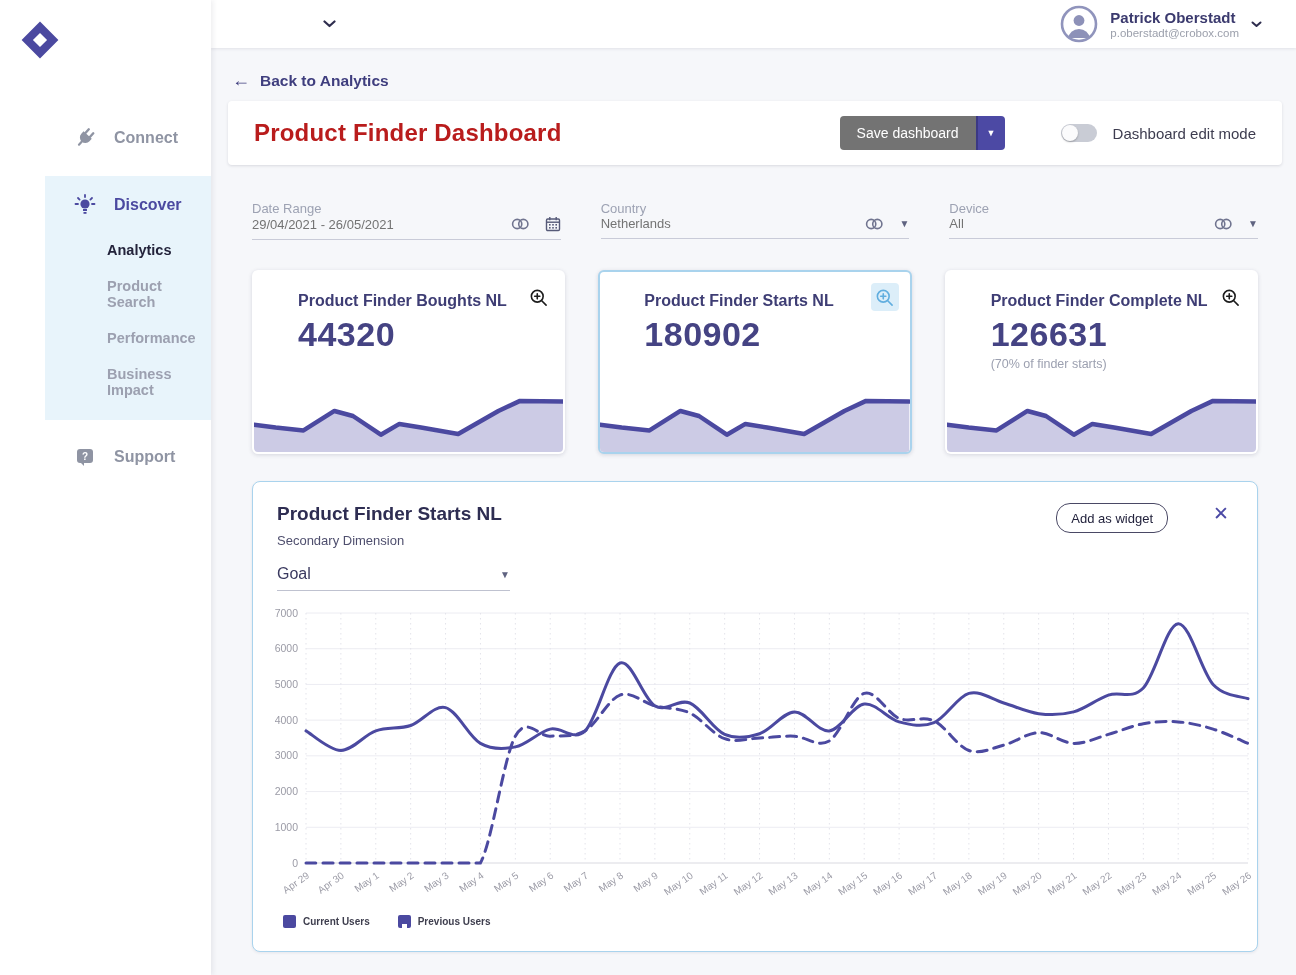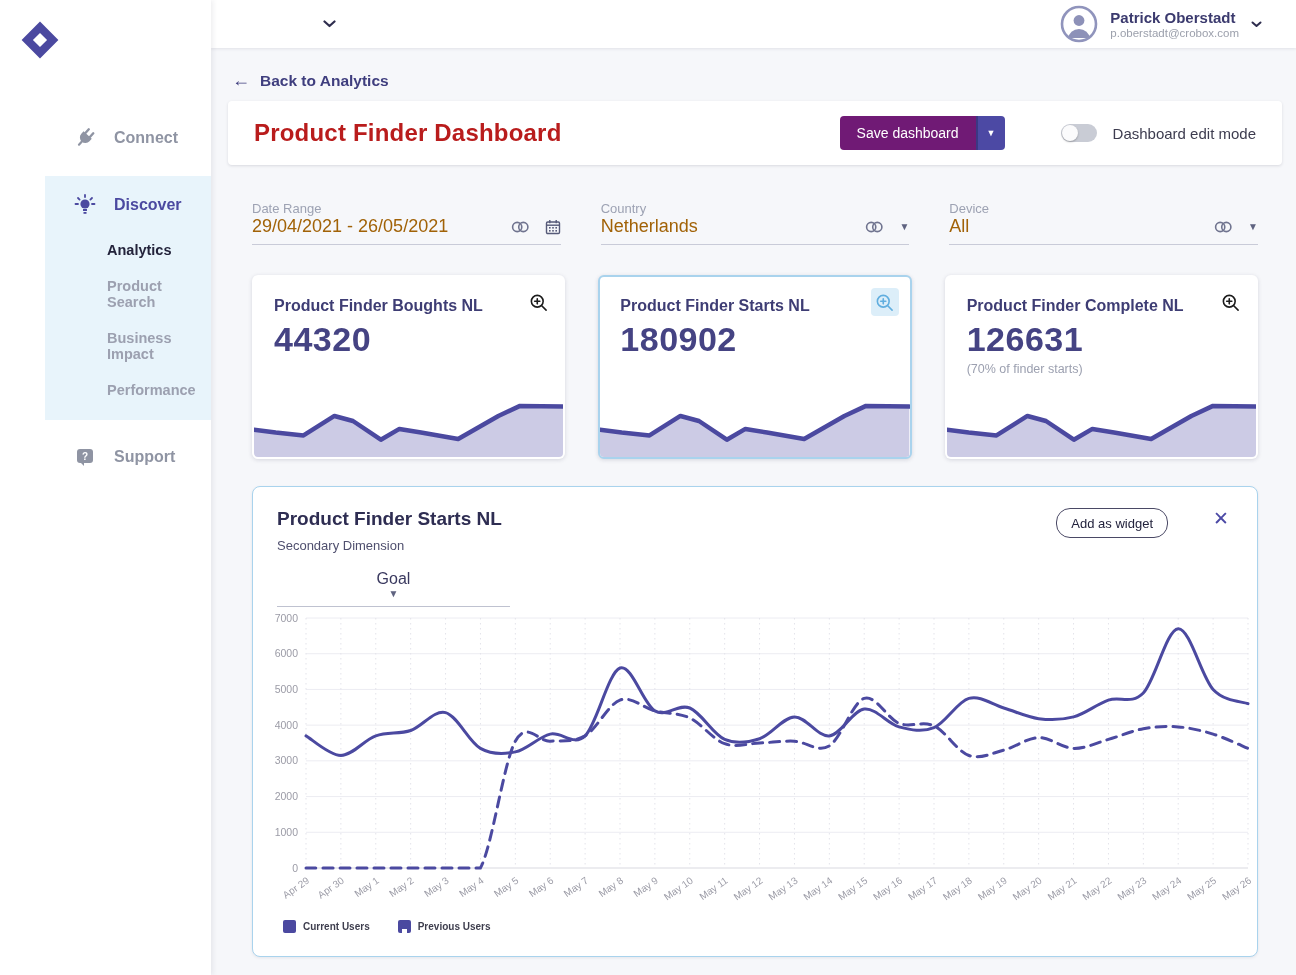--- a/index.html
+++ b/index.html
@@ -31,59 +31,59 @@
   
   .content { position:absolute; left:228px; top:48px; width:1054px; }
   .back-link { display:flex; align-items:center; gap:10px; margin:22px 0 10px 4px;
                color:#3F3E7E; font-weight:bold; font-size:15.5px; cursor:pointer; }
   .back-arrow { font-size:18px; font-weight:normal; }
 
   .header-card { background:#fff; border-radius:4px; box-shadow:0 1px 3px rgba(27,27,43,.13);
                  height:64px; display:flex; align-items:center; padding:0 26px; }
   .page-title { font-size:24px; font-weight:bold; color:#b91c1c; flex:1; letter-spacing:.2px; }
   .save-split { display:flex; border-radius:4px; overflow:hidden; height:34px; cursor:pointer; }
-  .save-main { background:#701a75; color:#fff; font-size:14px; padding:0 17px; display:flex; align-items:center; }
+  .save-main { background:#737373; color:#fff; font-size:14px; padding:0 17px; display:flex; align-items:center; }
   .save-caret { background:#4C49A4; border-left:2px solid #3B3884; width:29px; display:flex;
                 align-items:center; justify-content:center; color:#fff; font-size:9px; }
   .toggle { margin-left:56px; width:36px; height:18px; background:#C9CCD5; border-radius:9px;
             position:relative; cursor:pointer; flex-shrink:0; }
   .toggle .knob { position:absolute; left:1px; top:1px; width:16px; height:16px; border-radius:50%;
                   background:#FBFBFC; box-shadow:0 1px 2px rgba(0,0,0,.25); }
   .edit-label { margin-left:16px; font-size:15px; color:#3D3C4F; }
 
   
   .filters { display:flex; gap:40px; margin:36px 24px 0 24px; }
   .filter { flex:1; }
   .f-label { font-size:13px; color:#9DA2B3; margin-bottom:0; }
   .f-control { display:flex; align-items:center; border-bottom:1px solid #C9CBD8; padding-bottom:7px; cursor:pointer; }
-  .f-value { font-size:18px; color:#a16207; flex:1; }
+  .f-value { font-size:13px; color:#737373; flex:1; }
   .f-icons { display:flex; align-items:center; gap:15px; }
   .caret { color:#5F6380; font-size:10px; }
 
   
   .cards { display:flex; gap:33px; margin:30px 24px 0; }
   .card { flex:1; position:relative; background:#fff; border-radius:6px; height:184px;
-          box-shadow:0 1px 4px rgba(30,30,60,.15); overflow:hidden; border:2px solid transparent; cursor:pointer; }
+          box-shadow:0 1px 4px rgba(30,30,60,.15); overflow:hidden; border:2px solid transparent; cursor:pointer;padding-left:24px; }
   .card.selected { border-color:#A9D3ED; }
   .card-title { padding:20px 40px 0 20px; font-size:16px; font-weight:bold; color:#3E3D74; }
   .card-value { padding:5px 20px 0; font-size:34px; font-weight:bold; color:#454383; letter-spacing:.5px; }
   .card-sub { padding:3px 20px 0; font-size:12.5px; color:#9CA0B0; min-height:16px; }
   .zoom-btn { position:absolute; top:11px; right:11px; width:28px; height:28px; display:flex;
               align-items:center; justify-content:center; border-radius:4px; color:#1C1C1C; cursor:pointer; }
   .card.selected .zoom-btn { background:#DCEEF9; color:#61AEDF; }
   .spark { position:absolute; left:0; right:0; bottom:0; height:72px; }
   .spark svg { width:100%; height:100%; display:block; }
 
   
   .panel { margin:27px 24px 0; background:#fff; border:1px solid #A9D3ED; border-radius:8px;
            height:471px; position:relative; box-shadow:0 1px 3px rgba(30,30,60,.08); }
   .p-title { padding:21px 0 0 24px; font-size:19px; font-weight:bold; color:#2E2D52; }
   .p-sub { padding:8px 0 0 24px; font-size:13px; color:#4F4F6E; }
   .dim-select { margin:17px 13px 0 24px; width:233px; display:flex; align-items:center;
-                border-bottom:1px solid #BFC2D0; padding-bottom:7px; cursor:pointer;flex-direction:column; }
+                border-bottom:1px solid #BFC2D0; padding-bottom:7px; cursor:pointer; }
   .dim-value { font-size:16px; color:#3A395F; flex:1; }
   .add-widget { position:absolute; top:21px; right:89px; height:30px; padding:0 14px;
                 border:1px solid #4A4965; border-radius:14px; background:#fff; font-size:13px;
                 color:#22223C; display:flex; align-items:center; cursor:pointer; }
   .close-x { position:absolute; top:20px; right:28px; font-size:19px; color:#4B49A5; cursor:pointer; }
   .chart-wrap { position:absolute; left:13px; top:124px; }
   .legend { position:absolute; left:30px; top:433px; display:flex; gap:28px; }
   .legend-item { display:flex; align-items:center; gap:7px; cursor:pointer; }
   .swatch { width:13px; height:13px; background:#4B49A0; border-radius:2px; position:relative; }
   .swatch .notch { position:absolute; bottom:0; left:4px; width:5px; height:4px; background:#fff; }
@@ -126,22 +126,22 @@
             </g>
             <circle cx="12" cy="11" r="4.6" fill="#4B49A0"></circle>
             <rect x="10" y="16" width="4" height="2" fill="#4B49A0"></rect>
             <rect x="10.5" y="19" width="3" height="1.8" fill="#4B49A0"></rect>
           </svg>
         </span>
         <span>Discover</span>
       </div>
       <div class="sub-item on">Analytics</div>
       <div class="sub-item">Product Search</div>
+      <div class="sub-item">Performance</div>
       <div class="sub-item">Business Impact</div>
-      <div class="sub-item">Performance</div>
     </div>
 
     <div class="nav-item support">
       <span class="nicon">
         <svg width="20" height="20" viewBox="0 0 20 20">
           <rect x="2" y="2" width="16" height="14" rx="3" fill="#8F94A3"></rect>
           <path d="M6 16l3 3v-3z" fill="#8F94A3"></path>
           <text x="10" y="13" text-anchor="middle" font-size="10" font-weight="bold" fill="#fff" font-family="Liberation Sans, sans-serif">?</text>
         </svg>
       </span>

